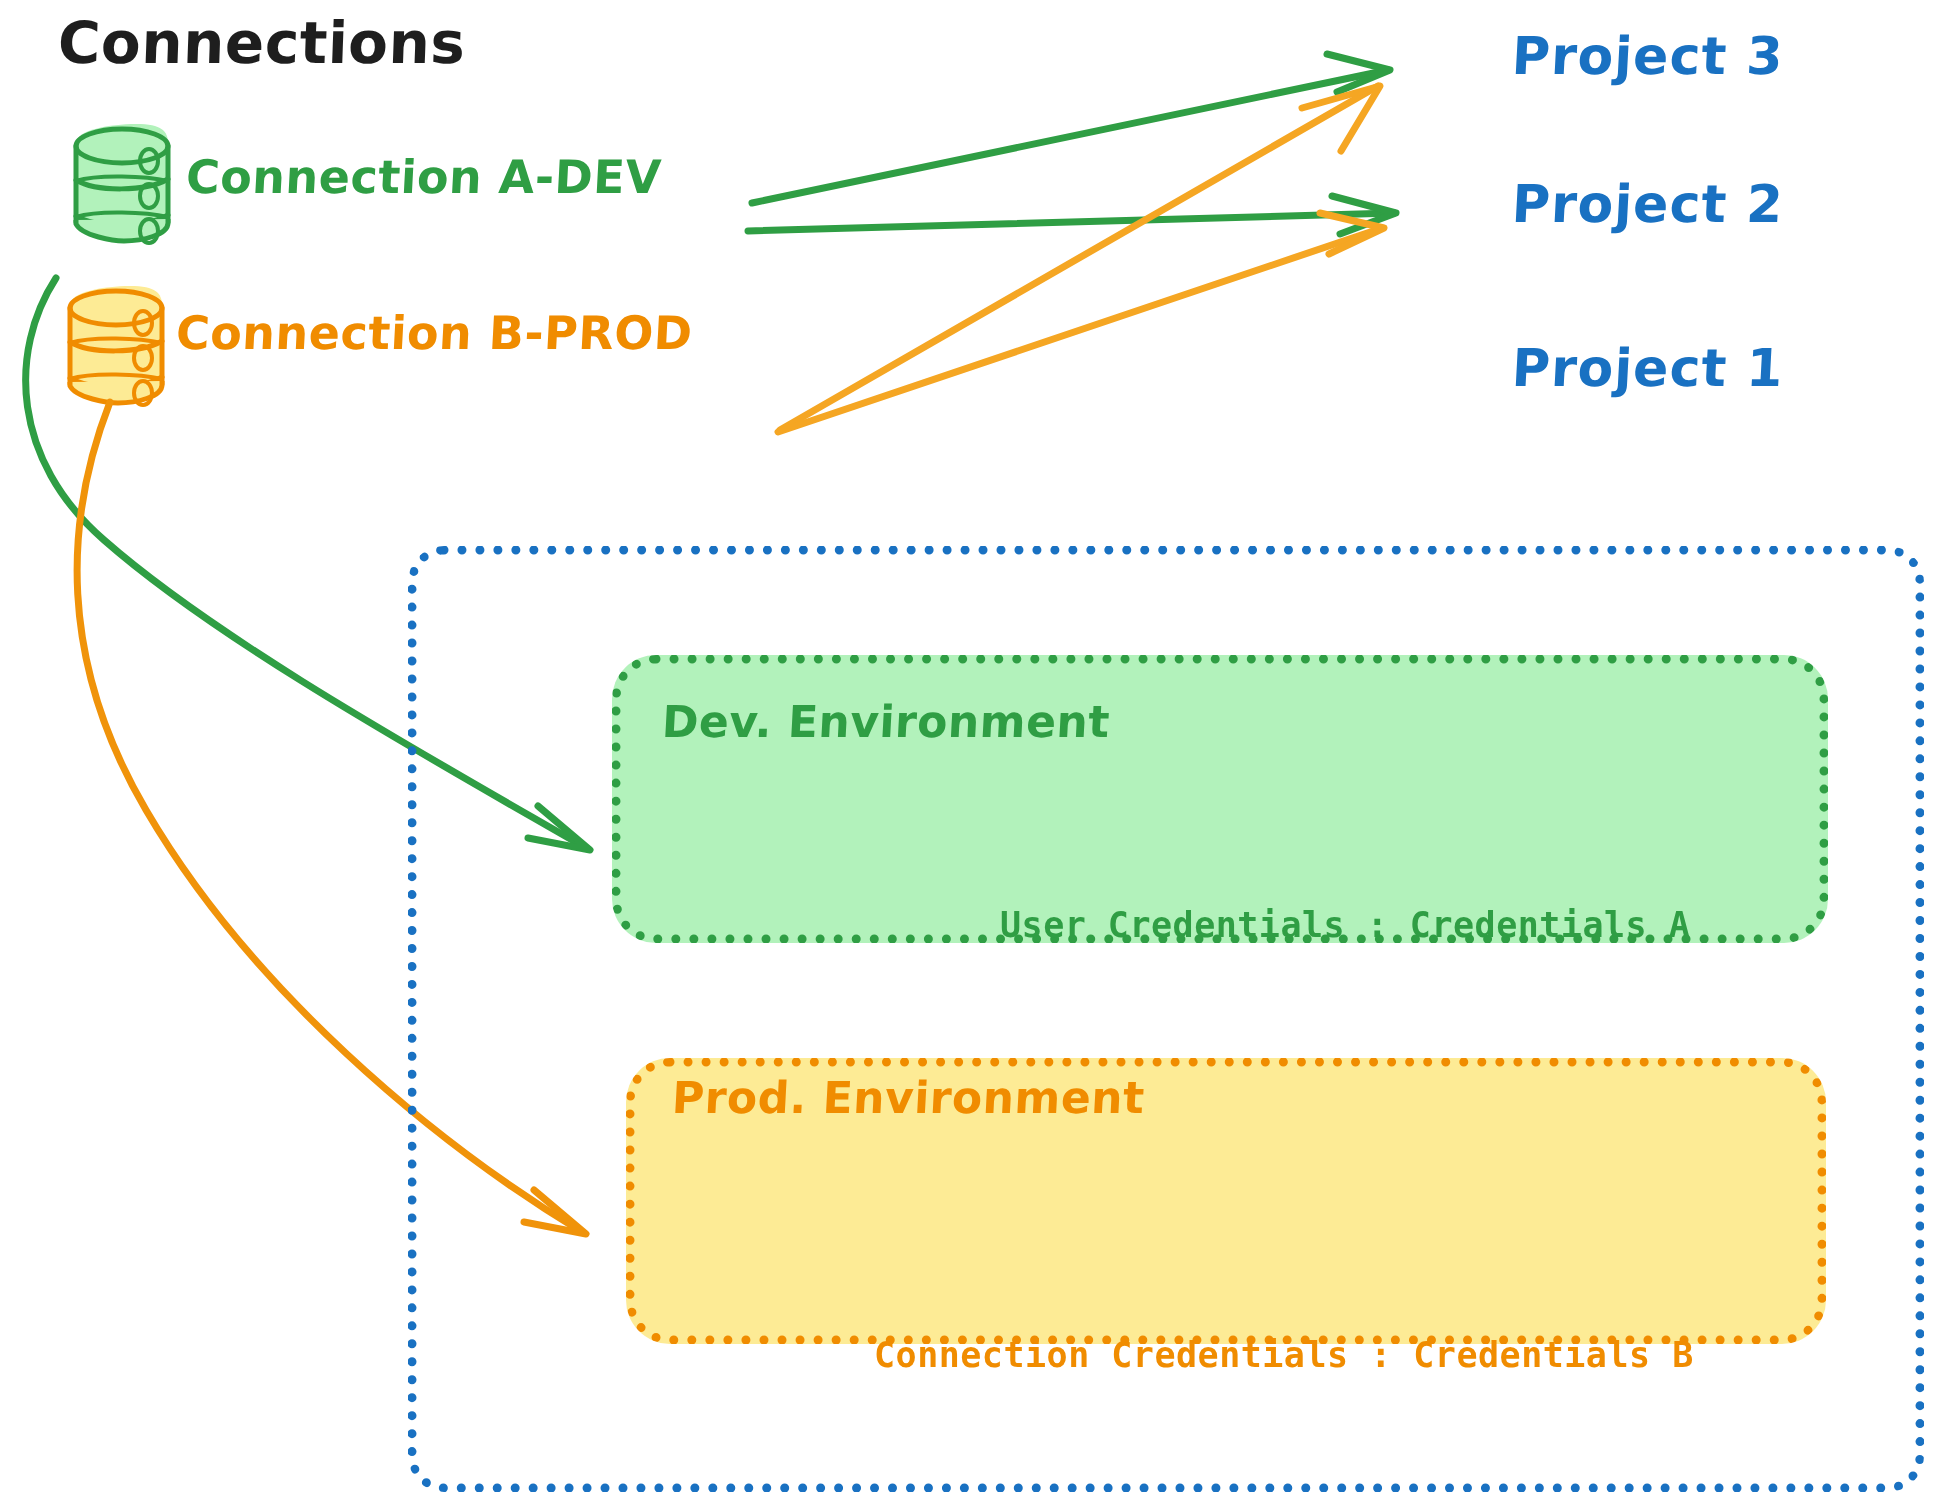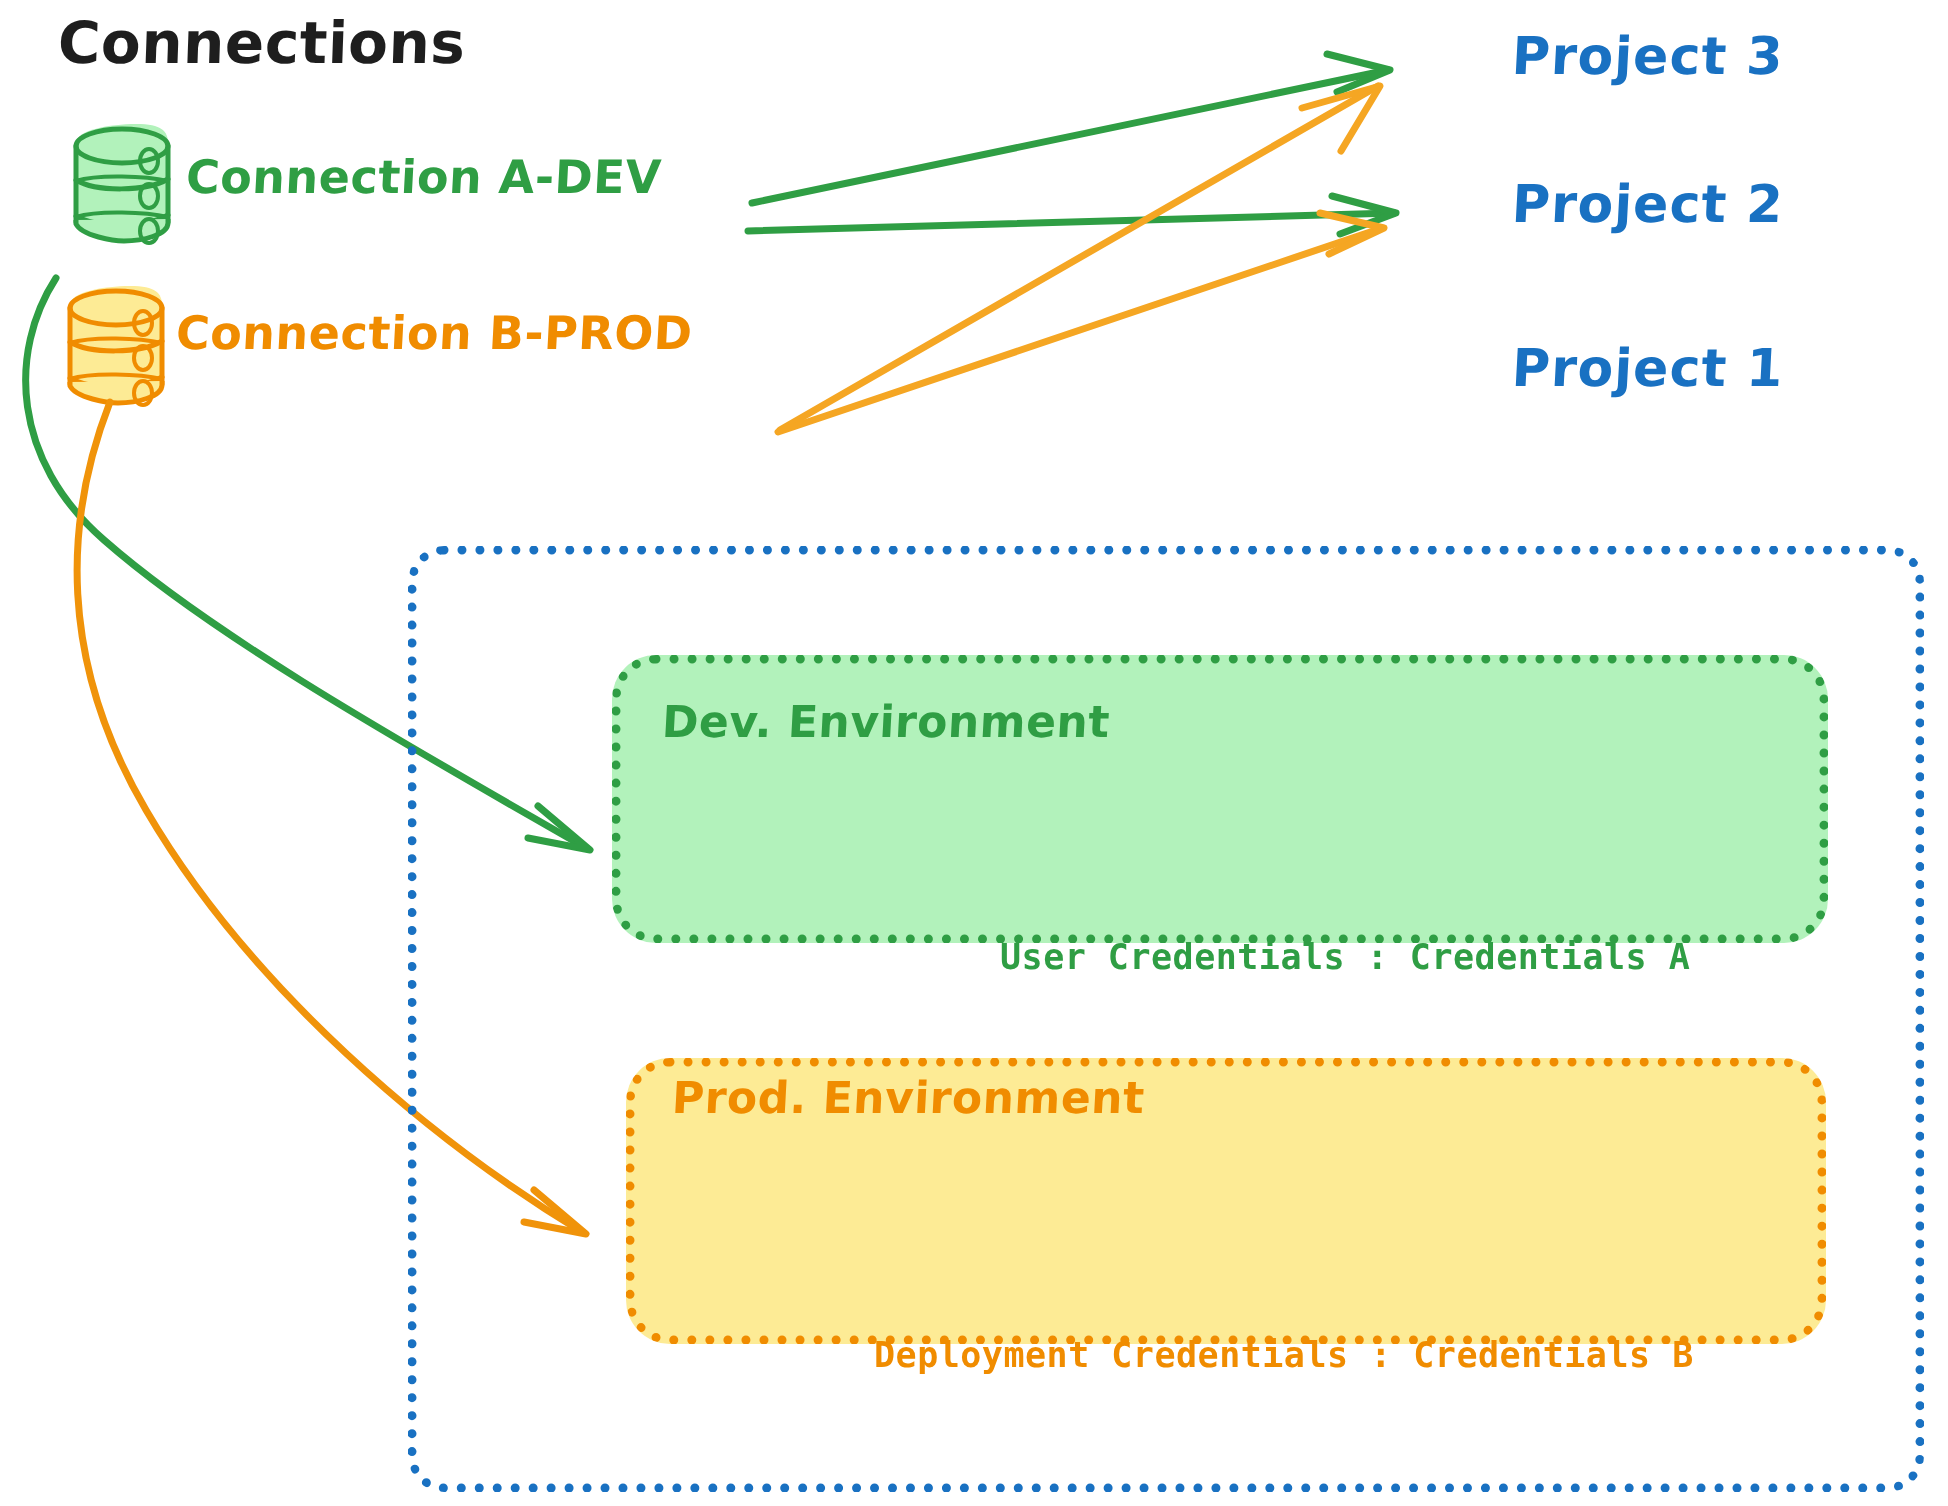--- a/index.html
+++ b/index.html
@@ -82,21 +82,21 @@
   }
   .env-title-dev  { left: 662px;  top: 700px;  color: #2f9e44; }
   .env-title-prod { left: 672px;  top: 1076px; color: #f08c00; }
 
   .cred-text {
     font-family: "DejaVu Sans Mono", monospace;
     font-size: 35px;
     font-weight: 700;
     letter-spacing: 0.5px;
   }
-  .cred-dev  { left: 1000px; top: 908px;  color: #2f9e44; margin-top: 32px; }
+  .cred-dev  { left: 1000px; top: 908px;  color: #2f9e44; }
   .cred-prod { left: 874px;  top: 1338px; color: #f08c00; }
 
   
   .env-box {
     position: absolute;
     box-sizing: border-box;
   }
   .env-dev {
     left: 612px;
     top: 655px;
@@ -209,15 +209,15 @@
   <div class="lbl project-label proj1">Project 1</div>
 
   <div class="project-box"></div>
 
   <div class="env-box env-dev"></div>
   <div class="lbl env-title env-title-dev">Dev. Environment</div>
   <div class="lbl cred-text cred-dev">User Credentials : Credentials A</div>
 
   <div class="env-box env-prod"></div>
   <div class="lbl env-title env-title-prod">Prod. Environment</div>
-  <div class="lbl cred-text cred-prod">Deployment Credentials : Credentials B</div>
+  <div class="lbl cred-text cred-prod">Connection Credentials : Credentials B</div>
 
 </div>
 
 </body></html>

